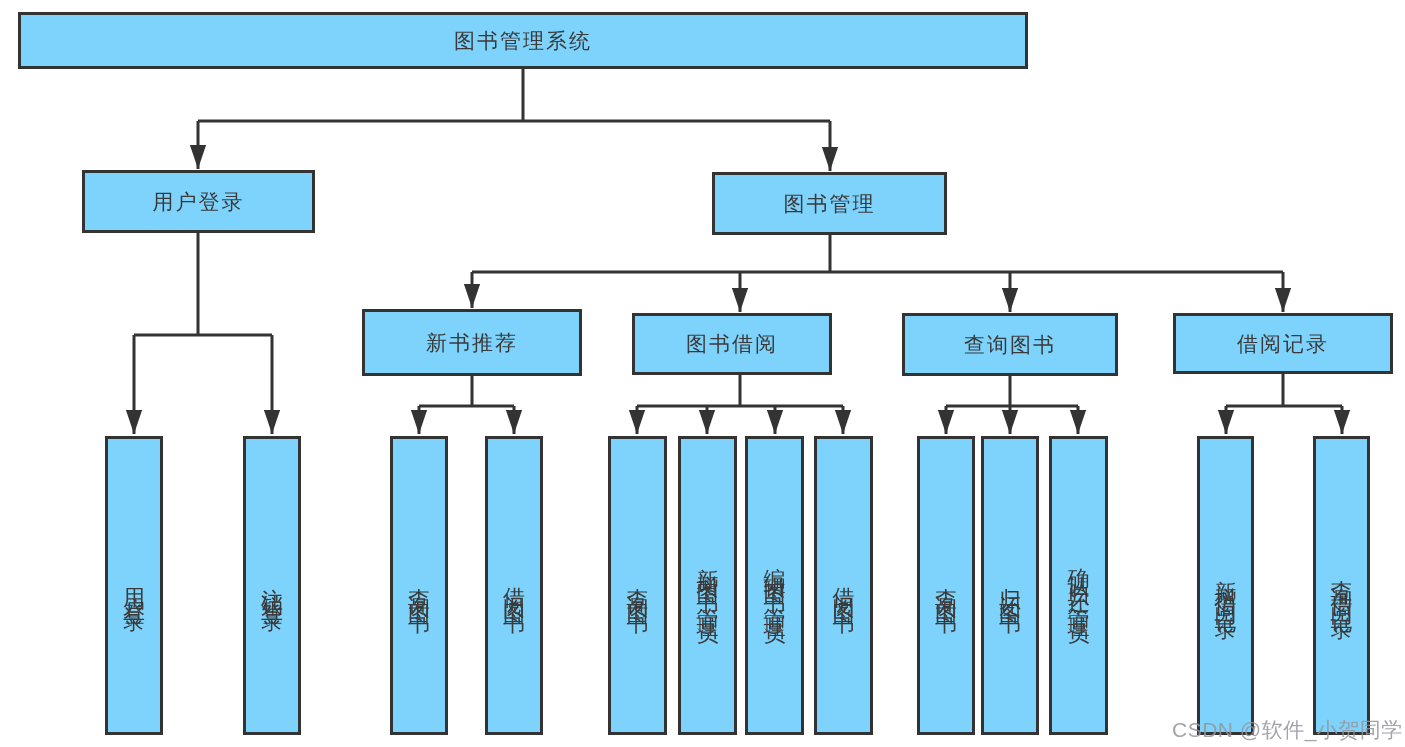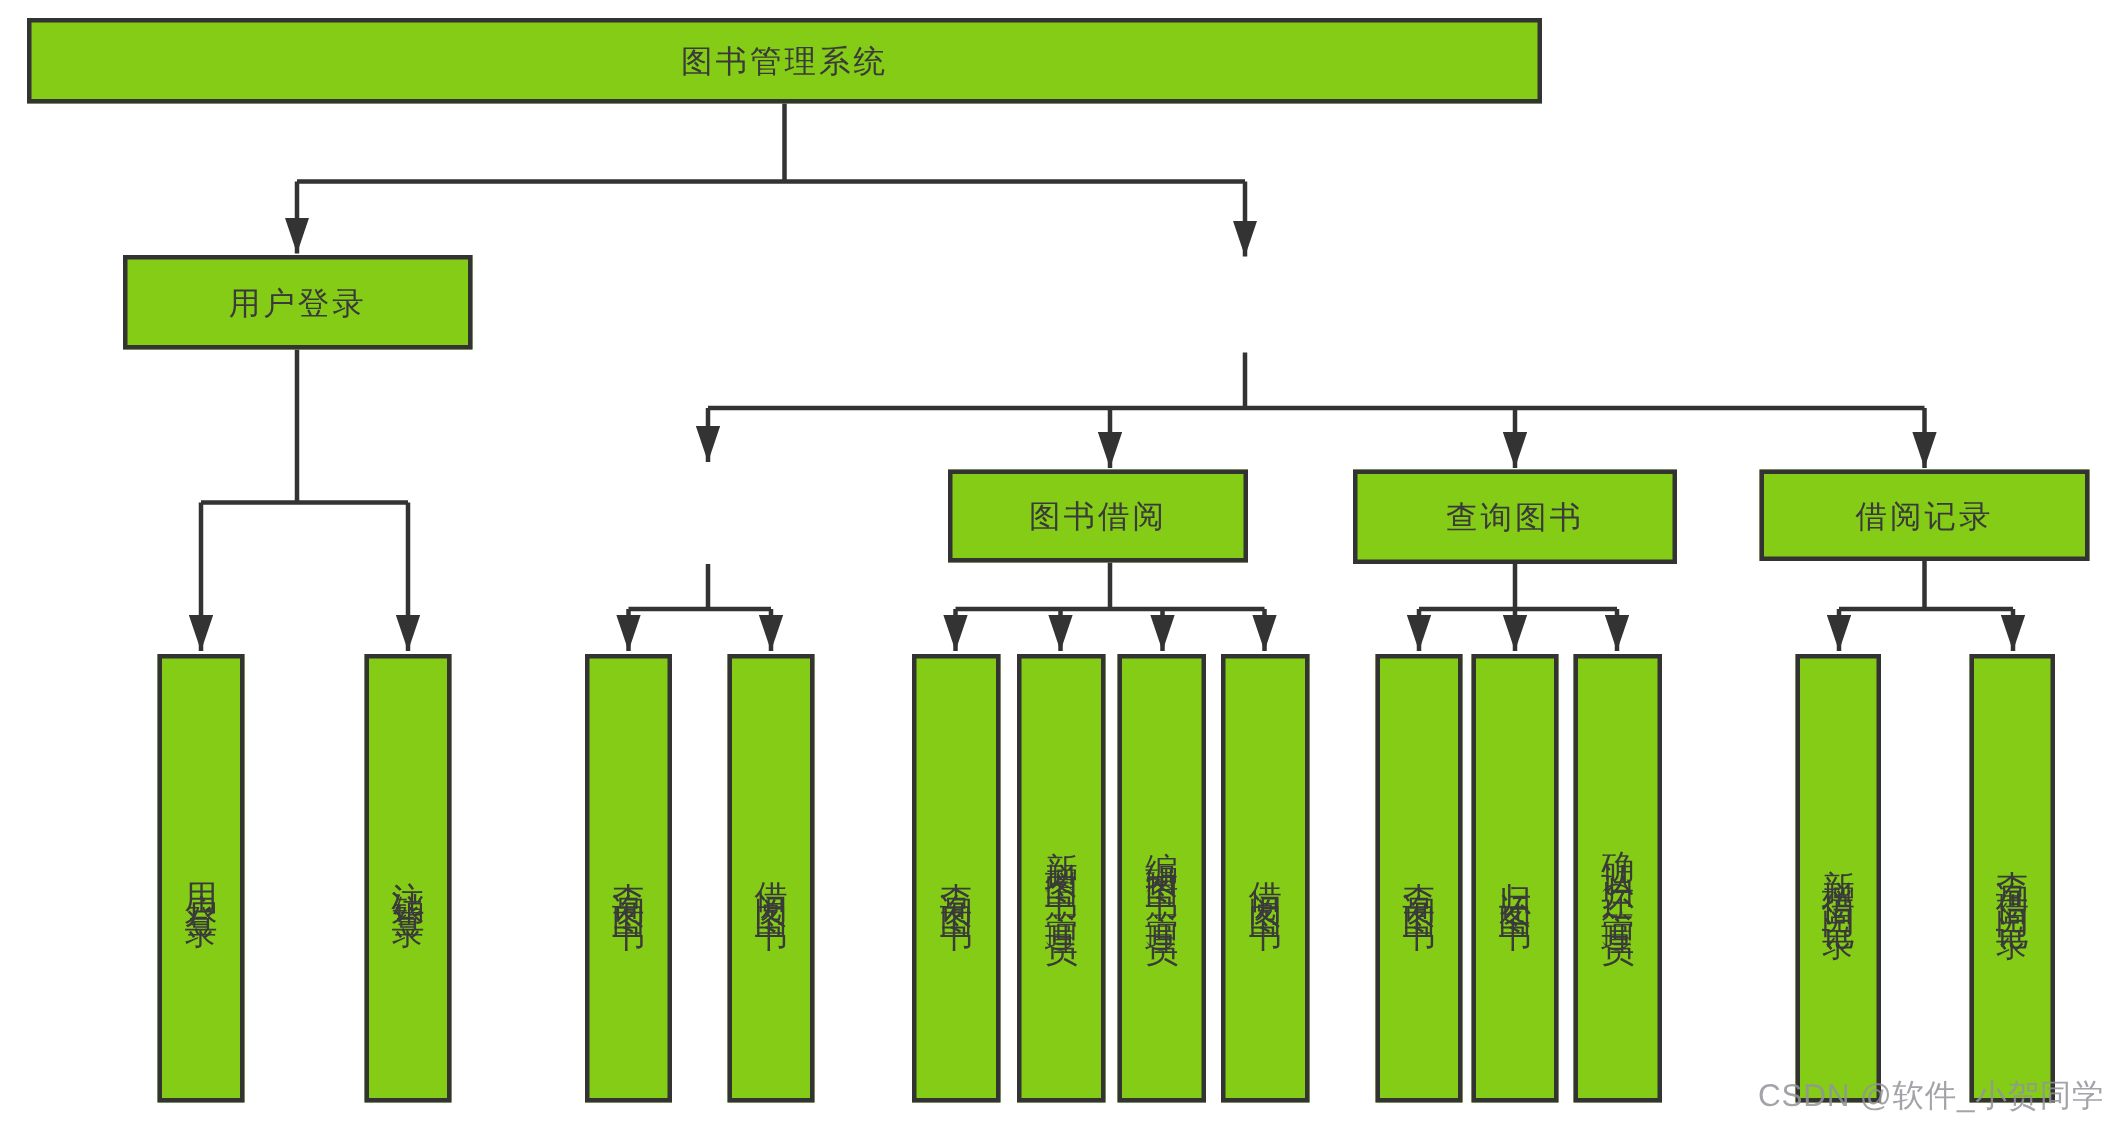--- a/index.html
+++ b/index.html
@@ -8,21 +8,21 @@
     width:1405px;height:747px;
     background:#ffffff;
     font-family:"Liberation Sans","DejaVu Sans",sans-serif;
     overflow:hidden;
   }
   .connectors{position:absolute;left:0;top:0;width:1405px;height:747px;pointer-events:none;}
   .connectors path,.connectors line{stroke:#333333;stroke-width:3;fill:none;}
   .node{
     position:absolute;
     box-sizing:border-box;
-    background:#84cc16;
+    background:#7dd3fc;
     border:3px solid #333333;
     display:flex;align-items:center;justify-content:center;
     color:#3a3a3a;
   }
   .node.h{font-size:21px;letter-spacing:2px;white-space:nowrap;}
   .node.v{
     writing-mode:vertical-rl;
     font-size:22px;
     letter-spacing:8px;
     line-height:1;
@@ -80,21 +80,23 @@
     <line x1="1078" y1="406" x2="1078" y2="434" marker-end="url(#ah)"></line>
 
     <path d="M1283 374 V406 M1226 406 H1342"></path>
     <line x1="1226" y1="406" x2="1226" y2="434" marker-end="url(#ah)"></line>
     <line x1="1342" y1="406" x2="1342" y2="434" marker-end="url(#ah)"></line>
   </svg>
 
   <div class="node h" style="left:18px;top:12px;width:1010px;height:57px;">图书管理系统</div>
 
   <div class="node h" style="left:82px;top:170px;width:233px;height:63px;">用户登录</div>
+  <div class="node h" style="left:712px;top:172px;width:235px;height:63px;">图书管理</div>
 
+  <div class="node h" style="left:362px;top:309px;width:220px;height:67px;">新书推荐</div>
   <div class="node h" style="left:632px;top:313px;width:200px;height:62px;">图书借阅</div>
   <div class="node h" style="left:902px;top:313px;width:216px;height:63px;">查询图书</div>
   <div class="node h" style="left:1173px;top:313px;width:220px;height:61px;">借阅记录</div>
 
   <div class="node v" style="left:105px;top:436px;width:58px;height:299px;">用户登录</div>
   <div class="node v" style="left:243px;top:436px;width:58px;height:299px;">注销登录</div>
 
   <div class="node v" style="left:390px;top:436px;width:58px;height:299px;">查询图书</div>
   <div class="node v" style="left:485px;top:436px;width:58px;height:299px;">借阅图书</div>
 

